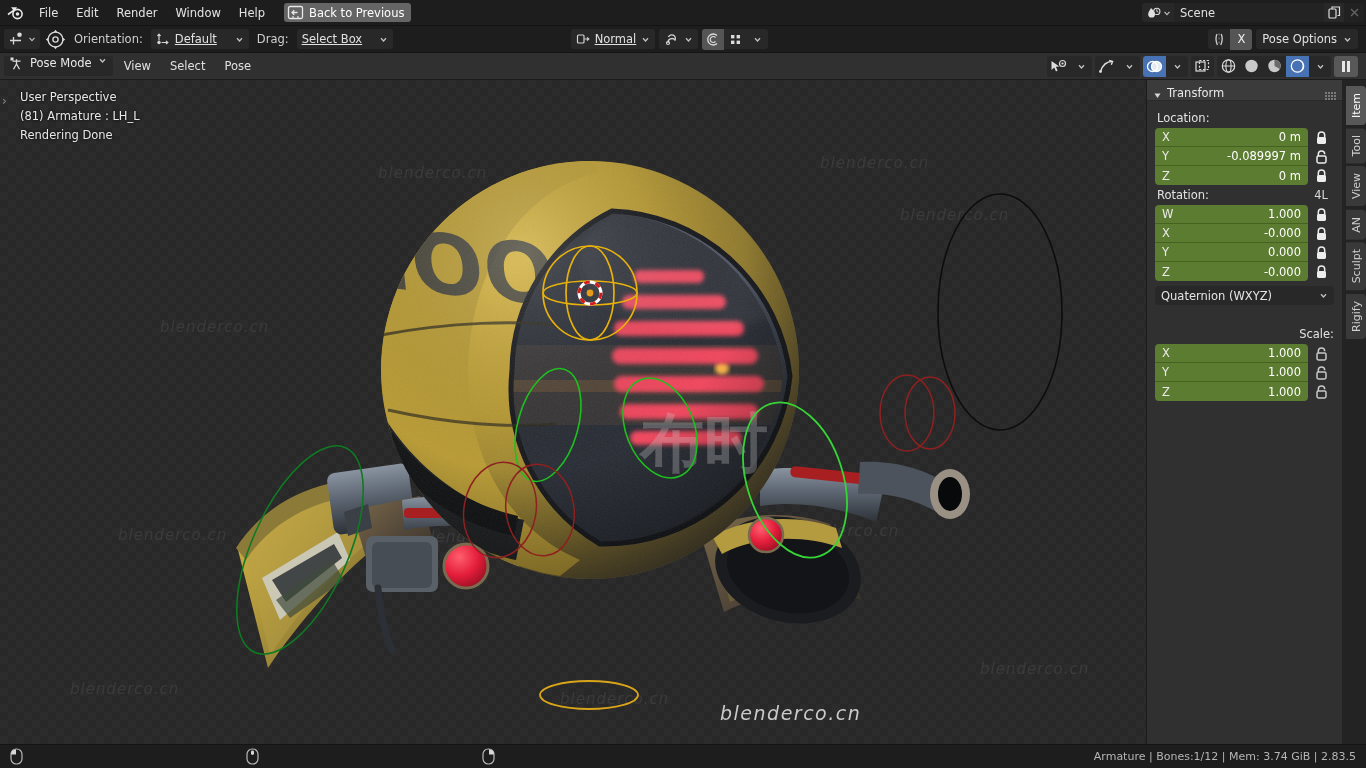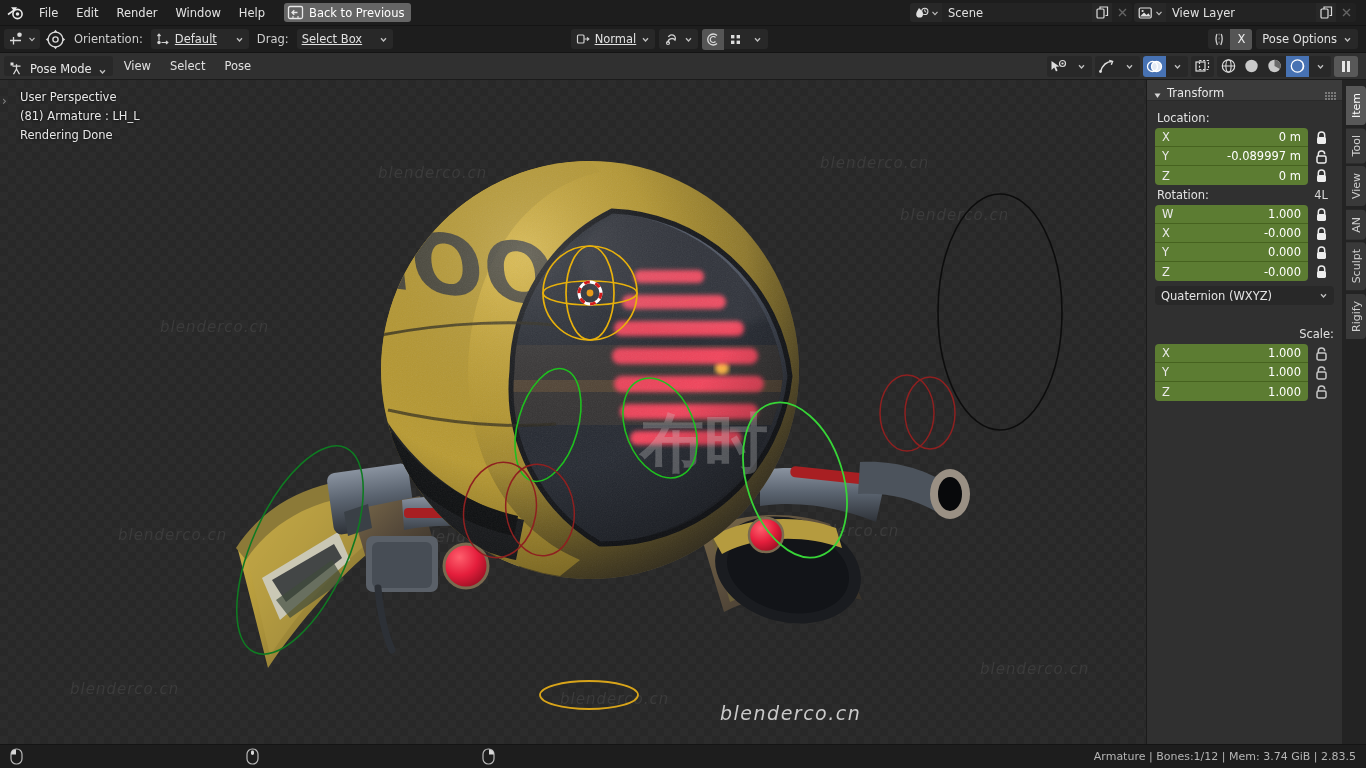--- a/index.html
+++ b/index.html
@@ -77,21 +77,21 @@
   }
 
   
   .vpheader {
     position: absolute; left: 0; top: 53px; width: 1366px; height: 27px;
     background: #303030; display: flex; align-items: center; padding: 0 4px; gap: 3px;
     border-bottom: 1px solid #1b1b1b;
   }
   .mode-dd {
     height: 20px; background: #282828; border-radius: 3px;
-    display: flex; align-items: flex-end; gap: 6px; padding: 0 6px 0 5px;
+    display: flex; align-items: flex-start; gap: 6px; padding: 0 6px 0 5px;
     color: #e8e8e8; font-size: 11.5px;
   }
   .vp-menu {
     padding: 0 8px; height: 20px; line-height: 20px; font-size: 11.5px;
     color: #e0e0e0; border-radius: 3px;
   }
   .hdr-group {
     display: flex; align-items: center; height: 21px; background: #282828;
     border-radius: 3px; overflow: hidden;
   }
@@ -248,44 +248,20 @@
           <path d="M4 3 L4 1 L11.5 1 L11.5 9.5 L9.5 9.5" fill="none" stroke="#dcdcdc" stroke-width="1.2"></path>
         </svg>
       </div>
       <div class="id-btn last dim">
         <svg width="11" height="11" viewBox="0 0 11 11">
             <path d="M2 2 L9 9 M9 2 L2 9" stroke="#cfcfcf" stroke-width="1.4"></path>
           </svg>
       </div>
     </div>
 
-    <div class="scene-block" style="margin-right:10px;">
-      <div class="id-icon-btn">
-        <svg width="15" height="14" viewBox="0 0 15 14">
-          <rect x="1.2" y="2" width="12" height="10" rx="1.2" fill="none" stroke="#e0e0e0" stroke-width="1.2"></rect>
-          <circle cx="4.6" cy="5" r="1.1" fill="#e0e0e0"></circle>
-          <path d="M2 10.5 L6 6.5 L8.6 9 L10.4 7.2 L12.6 10.5 Z" fill="#e0e0e0"></path>
-        </svg>
-        <svg width="8" height="8" viewBox="0 0 8 8">
-            <path d="M1.5 2.8 L4 5.6 L6.5 2.8" stroke="#bdbdbd" stroke-width="1.2" fill="none"></path>
-          </svg>
-      </div>
-      <div class="id-field">View Layer</div>
-      <div class="id-btn">
-        <svg width="13" height="13" viewBox="0 0 13 13">
-          <rect x="1" y="3" width="7" height="9" rx="1" fill="none" stroke="#dcdcdc" stroke-width="1.2"></rect>
-          <path d="M4 3 L4 1 L11.5 1 L11.5 9.5 L9.5 9.5" fill="none" stroke="#dcdcdc" stroke-width="1.2"></path>
-        </svg>
-      </div>
-      <div class="id-btn last dim">
-        <svg width="11" height="11" viewBox="0 0 11 11">
-            <path d="M2 2 L9 9 M9 2 L2 9" stroke="#cfcfcf" stroke-width="1.4"></path>
-          </svg>
-      </div>
-    </div>
   </div>
 
   <div class="toolsettings">
     <div class="ts-icon-btn">
       <svg width="17" height="16" viewBox="0 0 17 16">
         <circle cx="11.5" cy="3.8" r="2.3" fill="#d9d9d9"></circle>
         <path d="M2 9.5 L13 9.5 M5.5 6 L5.5 13.5" stroke="#d9d9d9" stroke-width="1.3"></path>
       </svg>
       <svg width="8" height="8" viewBox="0 0 8 8">
           <path d="M1.5 2.8 L4 5.6 L6.5 2.8" stroke="#bdbdbd" stroke-width="1.2" fill="none"></path>

